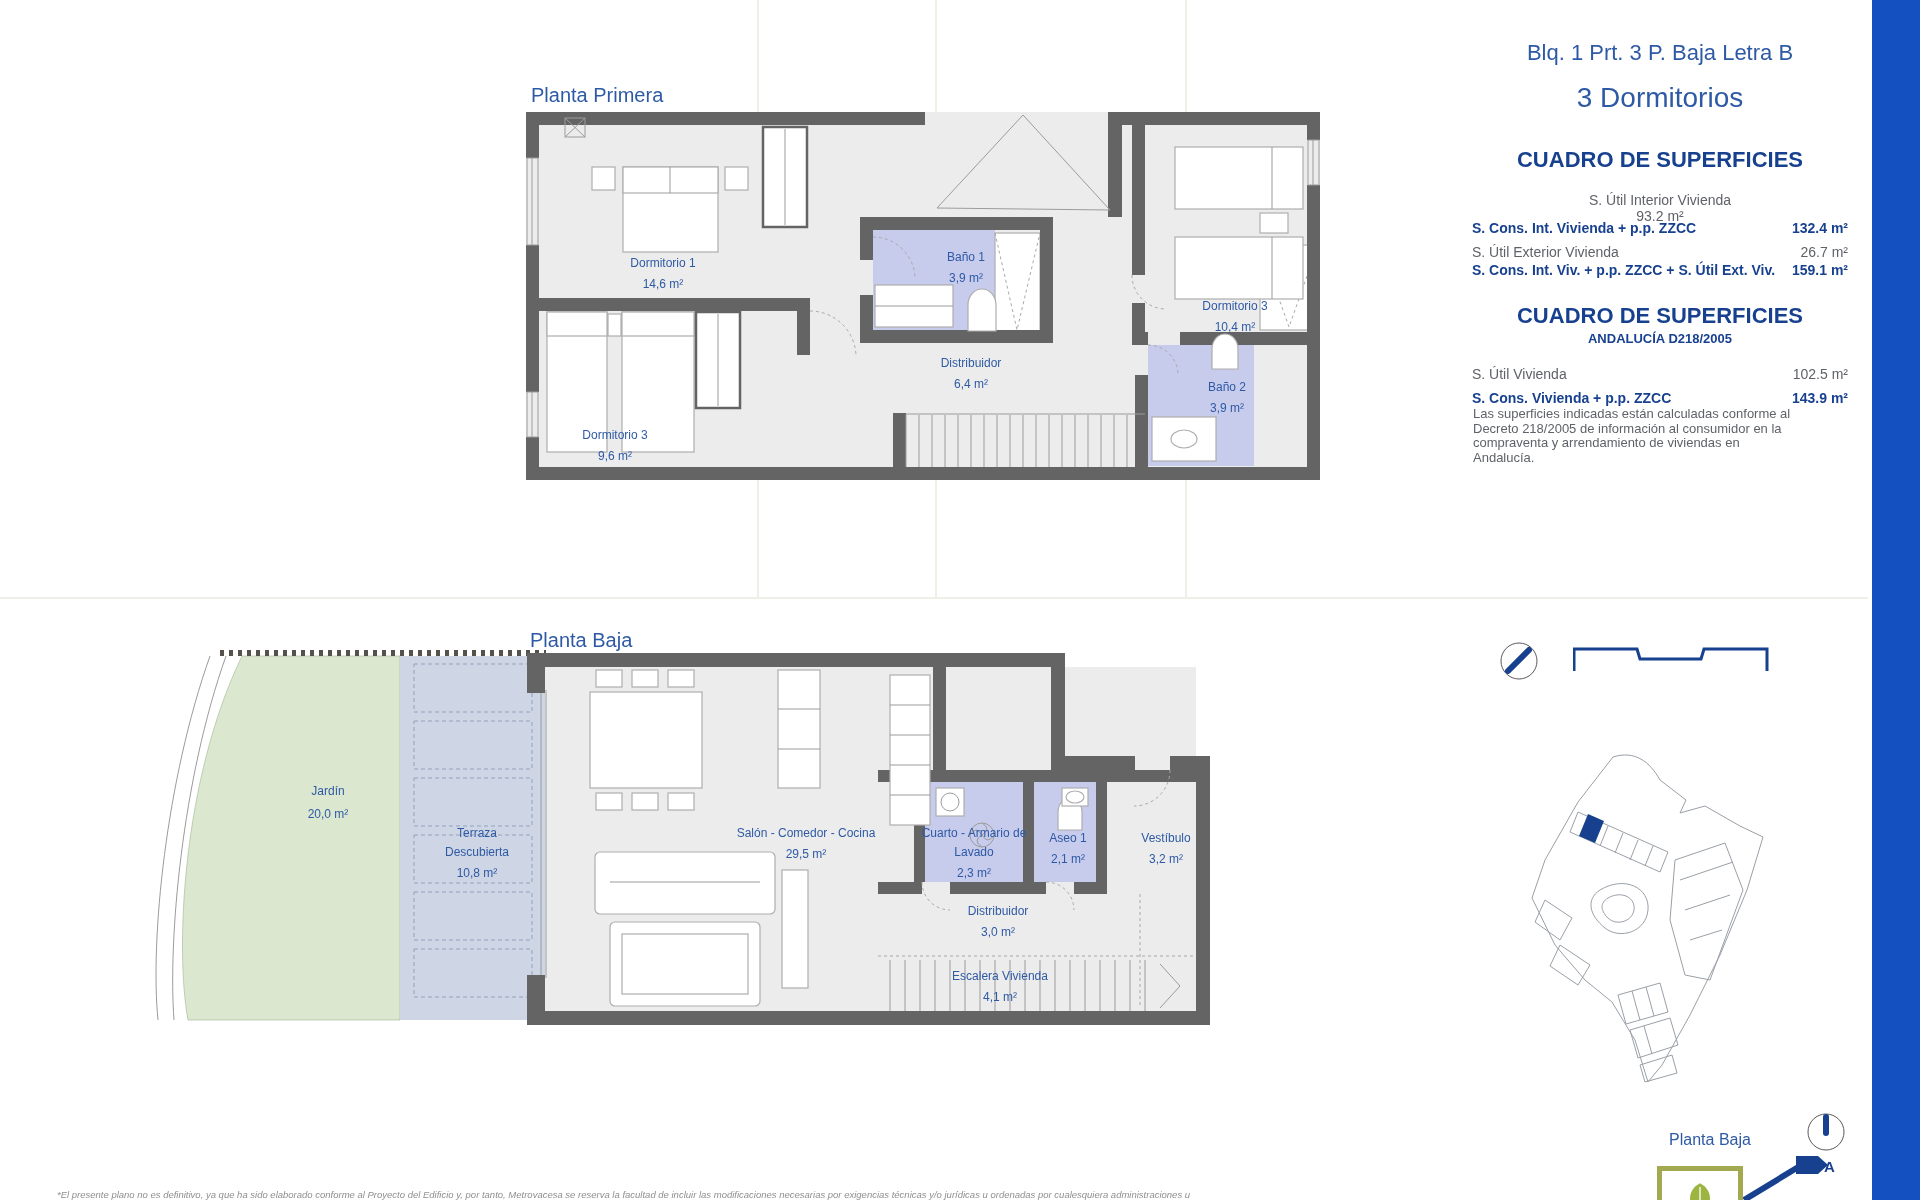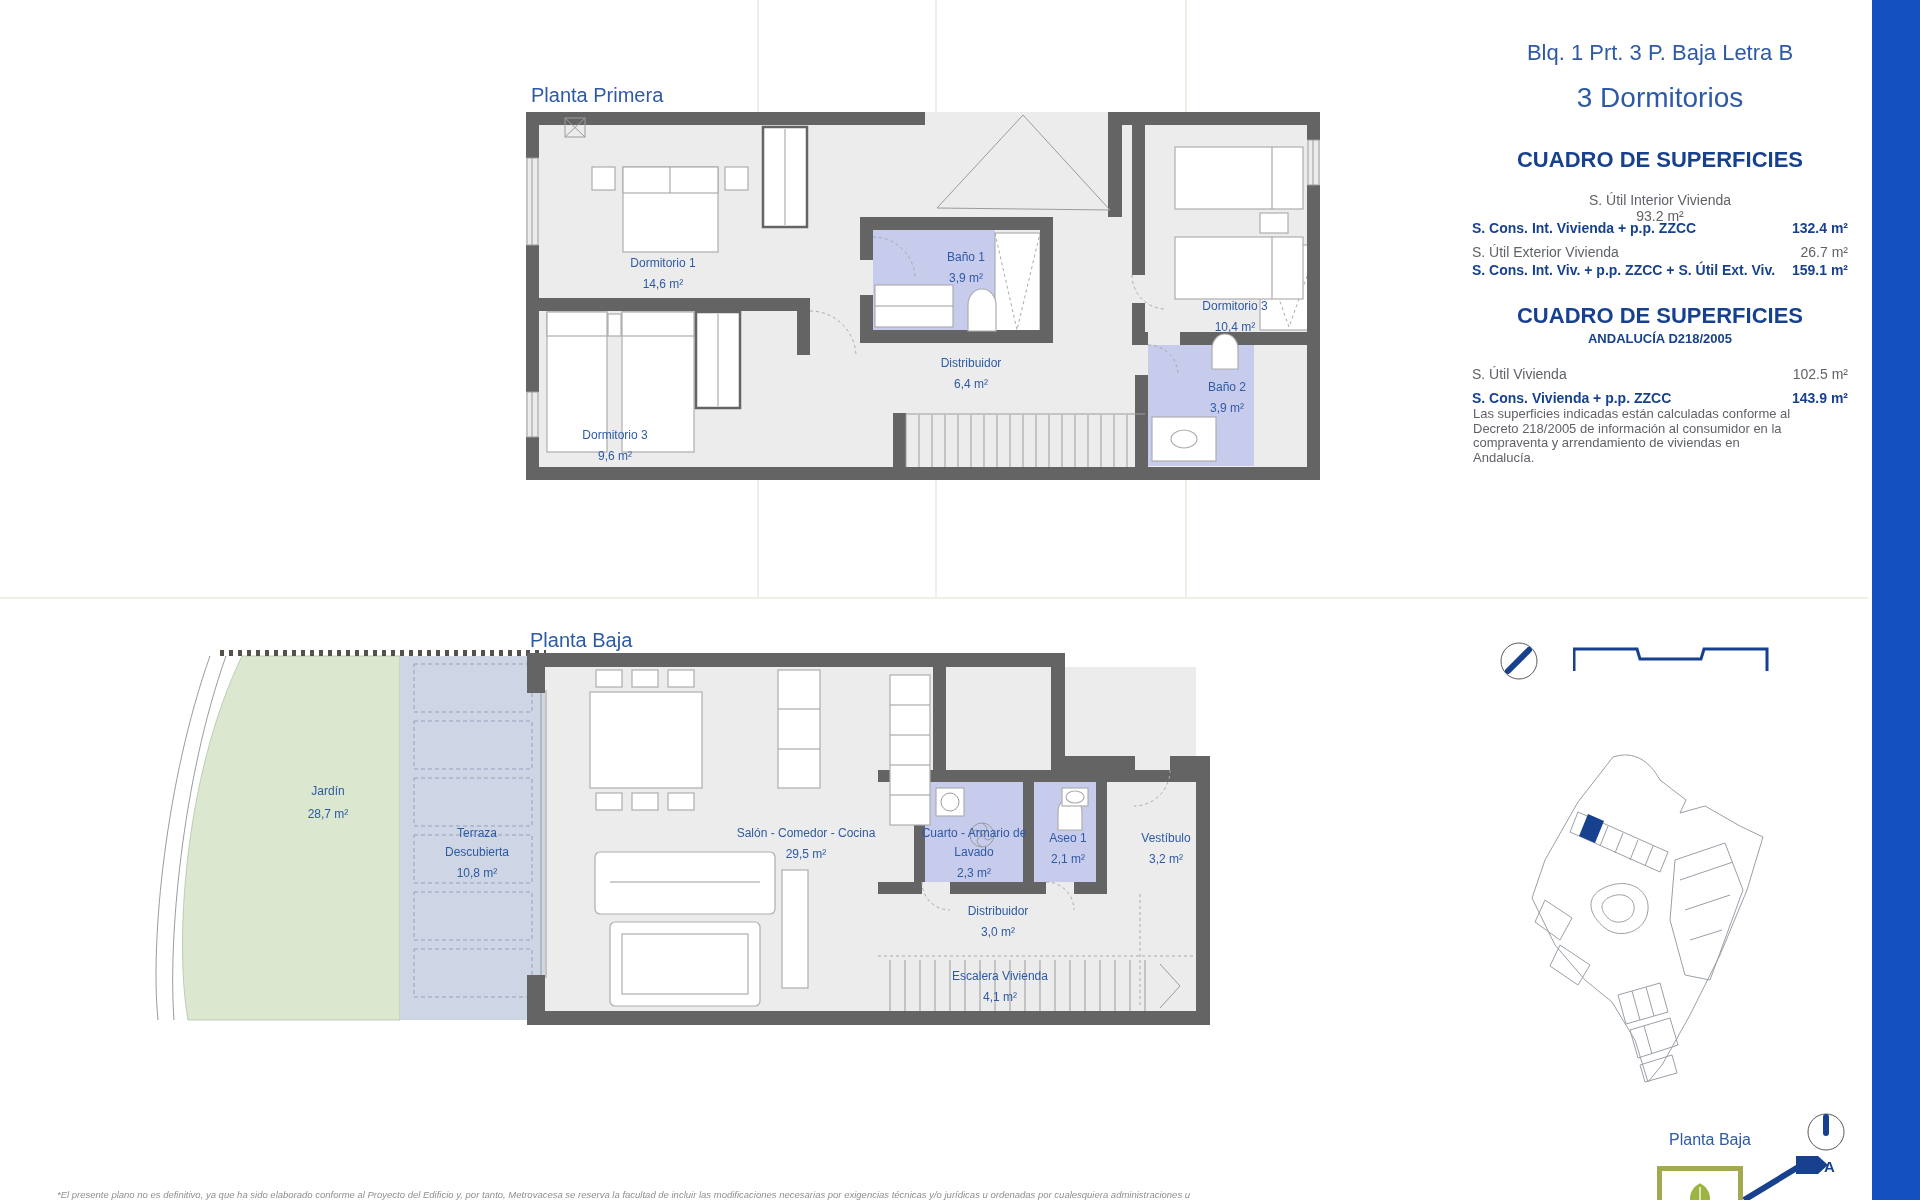--- a/index.html
+++ b/index.html
@@ -285,21 +285,21 @@
     <circle class="tl" cx="852" cy="205" r="12"></circle>
     <path class="tl" d="M852,193 q10,6 0,12 M864,205 q-6,10 -12,0 M852,217 q-10,-6 0,-12 M840,205 q6,-10 12,0"></path>
 
     <path class="fu" d="M928,200 v-18 a12,14 0 0 1 24,0 v18 z"></path>
     <rect class="fu" x="932" y="158" width="26" height="18"></rect>
     <ellipse class="fu" cx="945" cy="167" rx="9" ry="6"></ellipse>
   </svg>
 
   <div class="rl" style="left:268px;top:782px;width:120px;">
     <div>Jardín</div>
-    <div class="a" style="margin-top:4px;">28,7 m²</div>
+    <div class="a" style="margin-top:4px;">20,0 m²</div>
   </div>
   <div class="rl" style="left:427px;top:824px;width:100px;">
     <div>Terraza Descubierta</div>
     <div class="a">10,8 m²</div>
   </div>
   <div class="rl" style="left:726px;top:824px;width:160px;">
     <div>Salón - Comedor - Cocina</div>
     <div class="a">29,5 m²</div>
   </div>
   <div class="rl" style="left:916px;top:824px;width:116px;">

